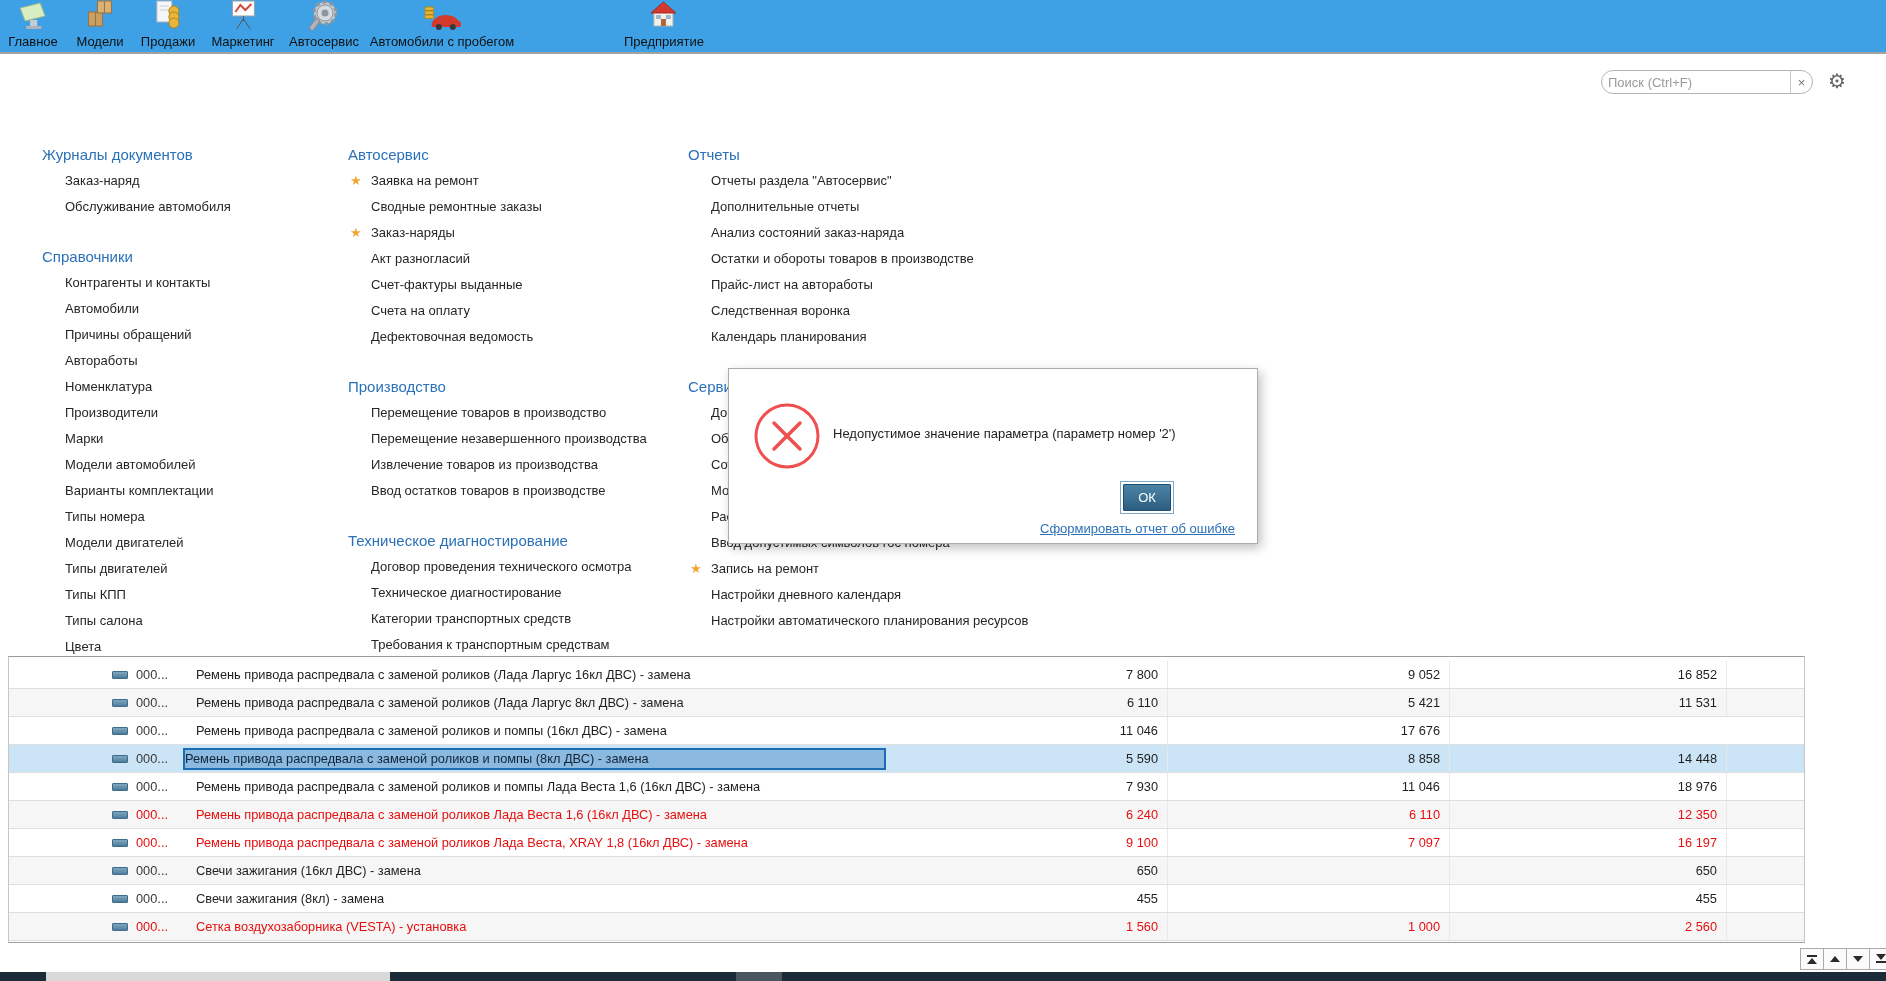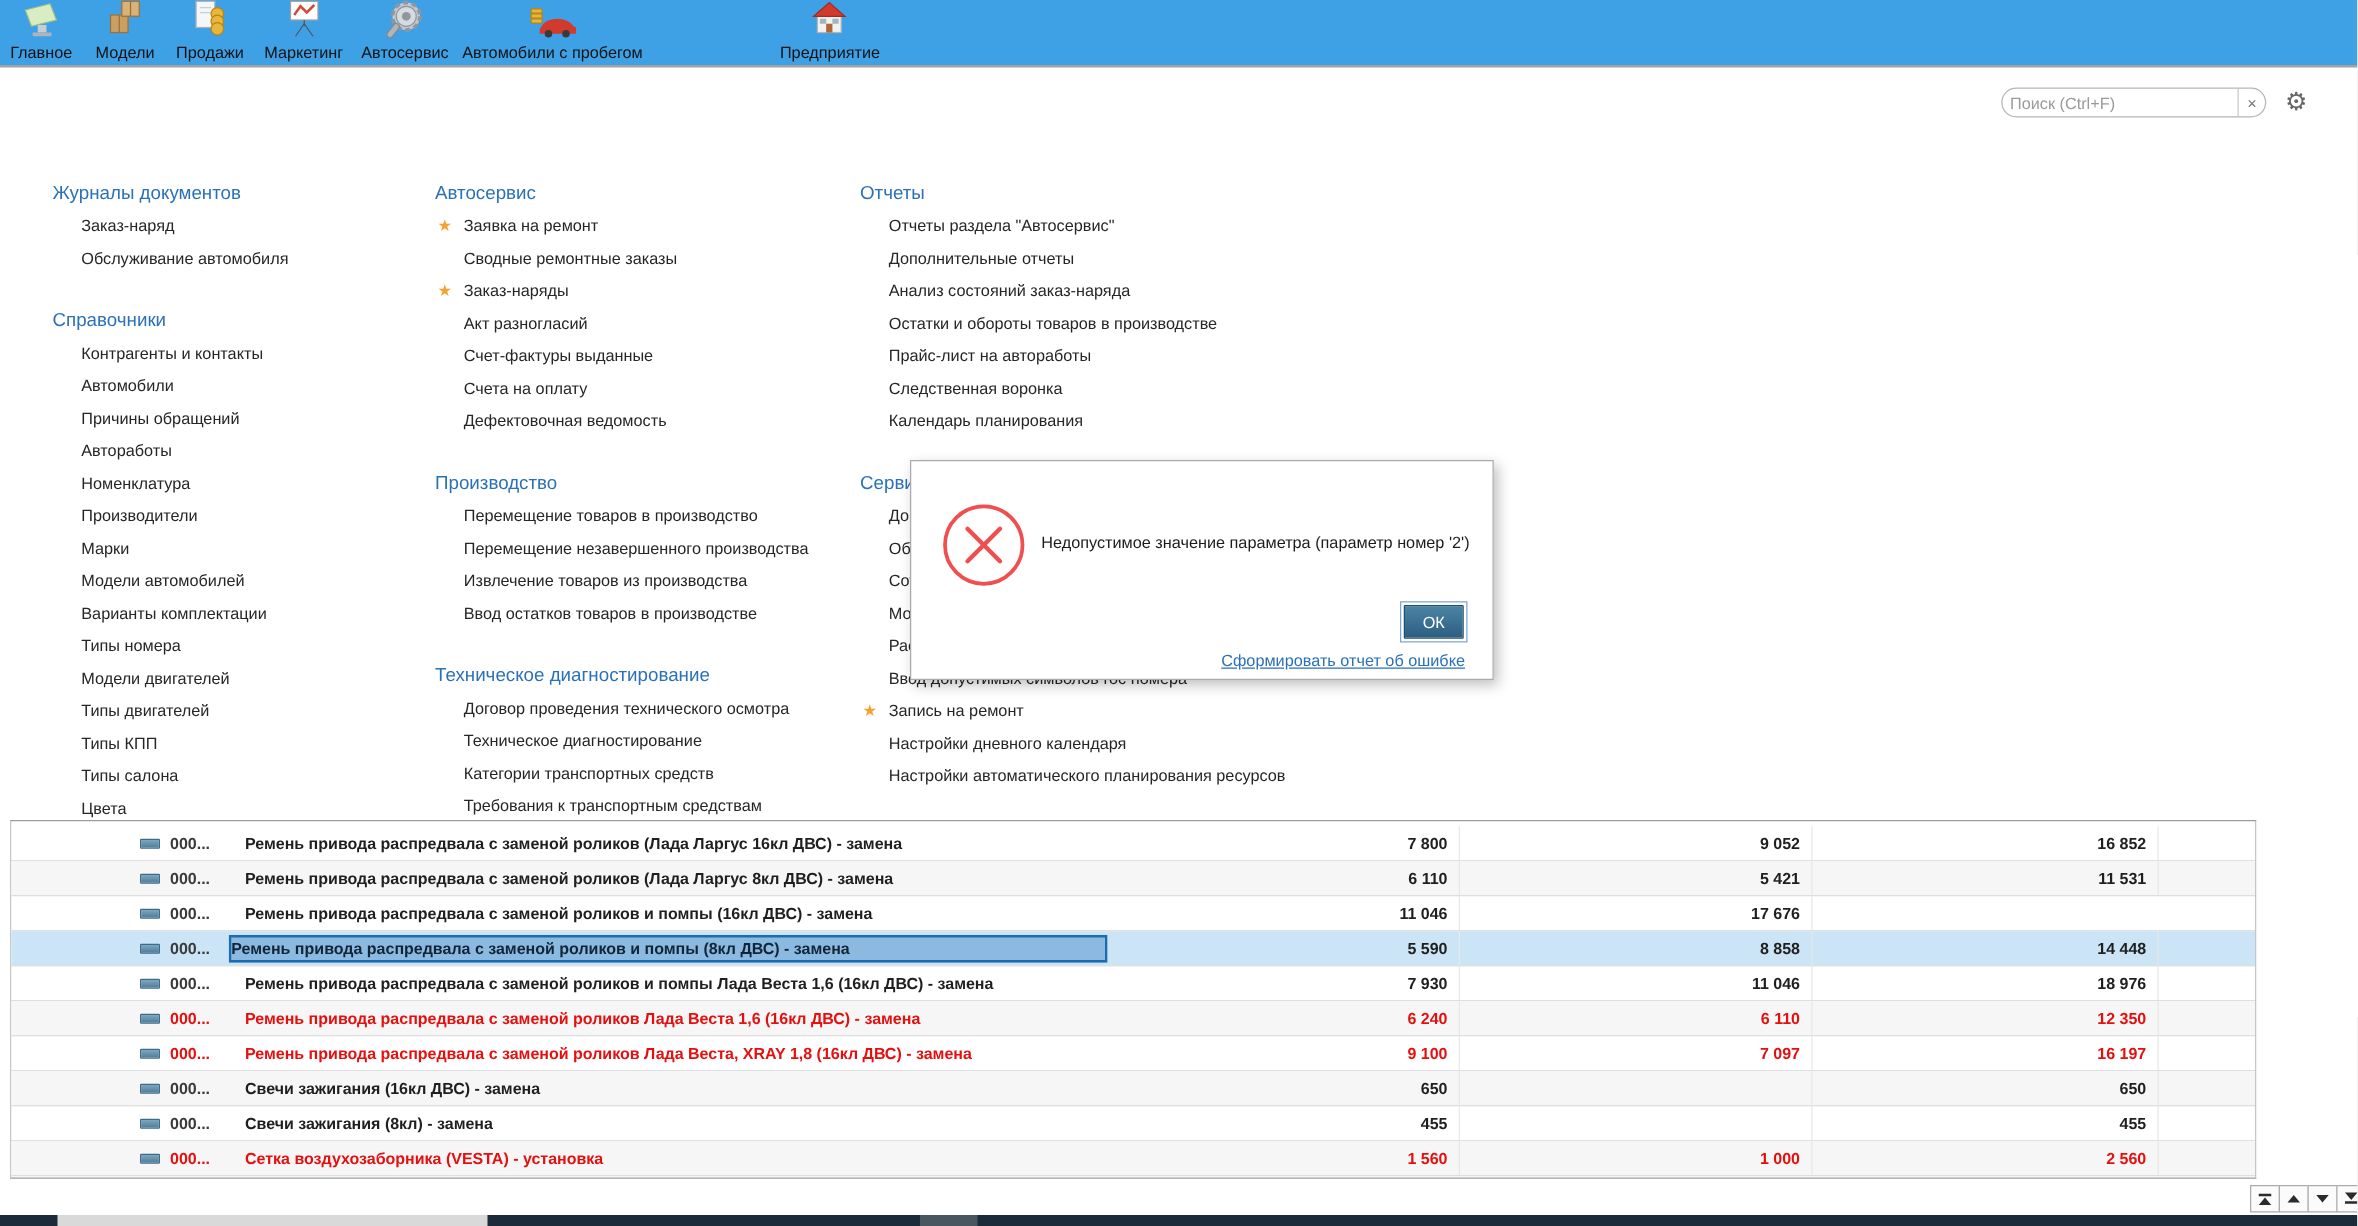--- a/index.html
+++ b/index.html
@@ -24,39 +24,39 @@
 
   
   .menu-col{position:absolute;top:142px;z-index:1;}
   .menu-header{font-size:15px;color:#2B71B8;line-height:26px;white-space:nowrap;}
   .menu-header.gap{margin-top:24px;}
   .menu-item{position:relative;font-size:13px;color:#262626;line-height:26px;padding-left:23px;
              white-space:nowrap;cursor:pointer;}
   .star{position:absolute;left:2px;top:0;color:#F2A431;font-size:13px;}
 
   
-  .dialog{position:absolute;left:728px;top:368px;width:467px;height:176px;background:#fff;
+  .dialog{position:absolute;left:728px;top:368px;width:530px;height:176px;background:#fff;
           border:1px solid #ABABAB;box-shadow:3px 4px 10px rgba(0,0,0,.25);z-index:30;box-sizing:border-box;}
   .err-icon{position:absolute;left:23px;top:32px;}
   .dlg-msg{position:absolute;left:104px;top:57px;width:350px;font-size:13px;color:#1c1c1c;}
   .ok-wrap{position:absolute;left:391px;top:112px;width:54px;height:33px;border:1px solid #7FA8C8;
            background:#fff;padding:2px;box-sizing:border-box;cursor:pointer;}
   .ok-btn{width:100%;height:100%;background:linear-gradient(#4C84A6,#2C5E80);border:1px solid #1F4F6E;
           color:#fff;font-weight:normal;font-size:13px;display:flex;align-items:center;justify-content:center;
           box-sizing:border-box;border-radius:1px;}
   .dlg-link{position:absolute;right:22px;top:152px;font-size:13px;color:#2B71B8;
             text-decoration:underline;cursor:pointer;white-space:nowrap;}
 
   
   .table-panel{position:absolute;left:8px;top:656px;width:1797px;height:287px;background:#fff;
                border:1px solid #9C9C9C;border-left-color:#C6C6C6;border-right-color:#C6C6C6;
                box-sizing:border-box;padding-top:4px;z-index:10;overflow:hidden;}
   .trow{display:grid;grid-template-columns:91px 36px 47px 703px 282px 282px 277px 1fr;height:28px;
         align-items:center;border-bottom:1px solid #DFDFDF;box-sizing:border-box;font-size:12.8px;
-        color:#1F1F1F;cursor:pointer;font-weight:bold;}
+        color:#1F1F1F;cursor:pointer;}
   .trow.even{background:#F6F6F6;}
   .trow.sel{background:#CBE4F6;}
   .trow.red{color:#E60F0F;}
   .trow.red .tcell-code{color:#E60F0F;}
   .wicon{width:14px;height:6px;background:linear-gradient(#7FA6BE,#4E7E9C);border:1px solid #3D6B89;
          border-radius:1px;margin-left:12px;}
   .tcell-code{color:#3A3A3A;}
   .tcell-name{padding-left:13px;white-space:nowrap;overflow:hidden;align-self:stretch;display:flex;align-items:center;}
   .trow.sel .tcell-name{padding-left:0;}
   .selbox{height:22px;width:100%;display:flex;align-items:center;background:#8CB9DF;

